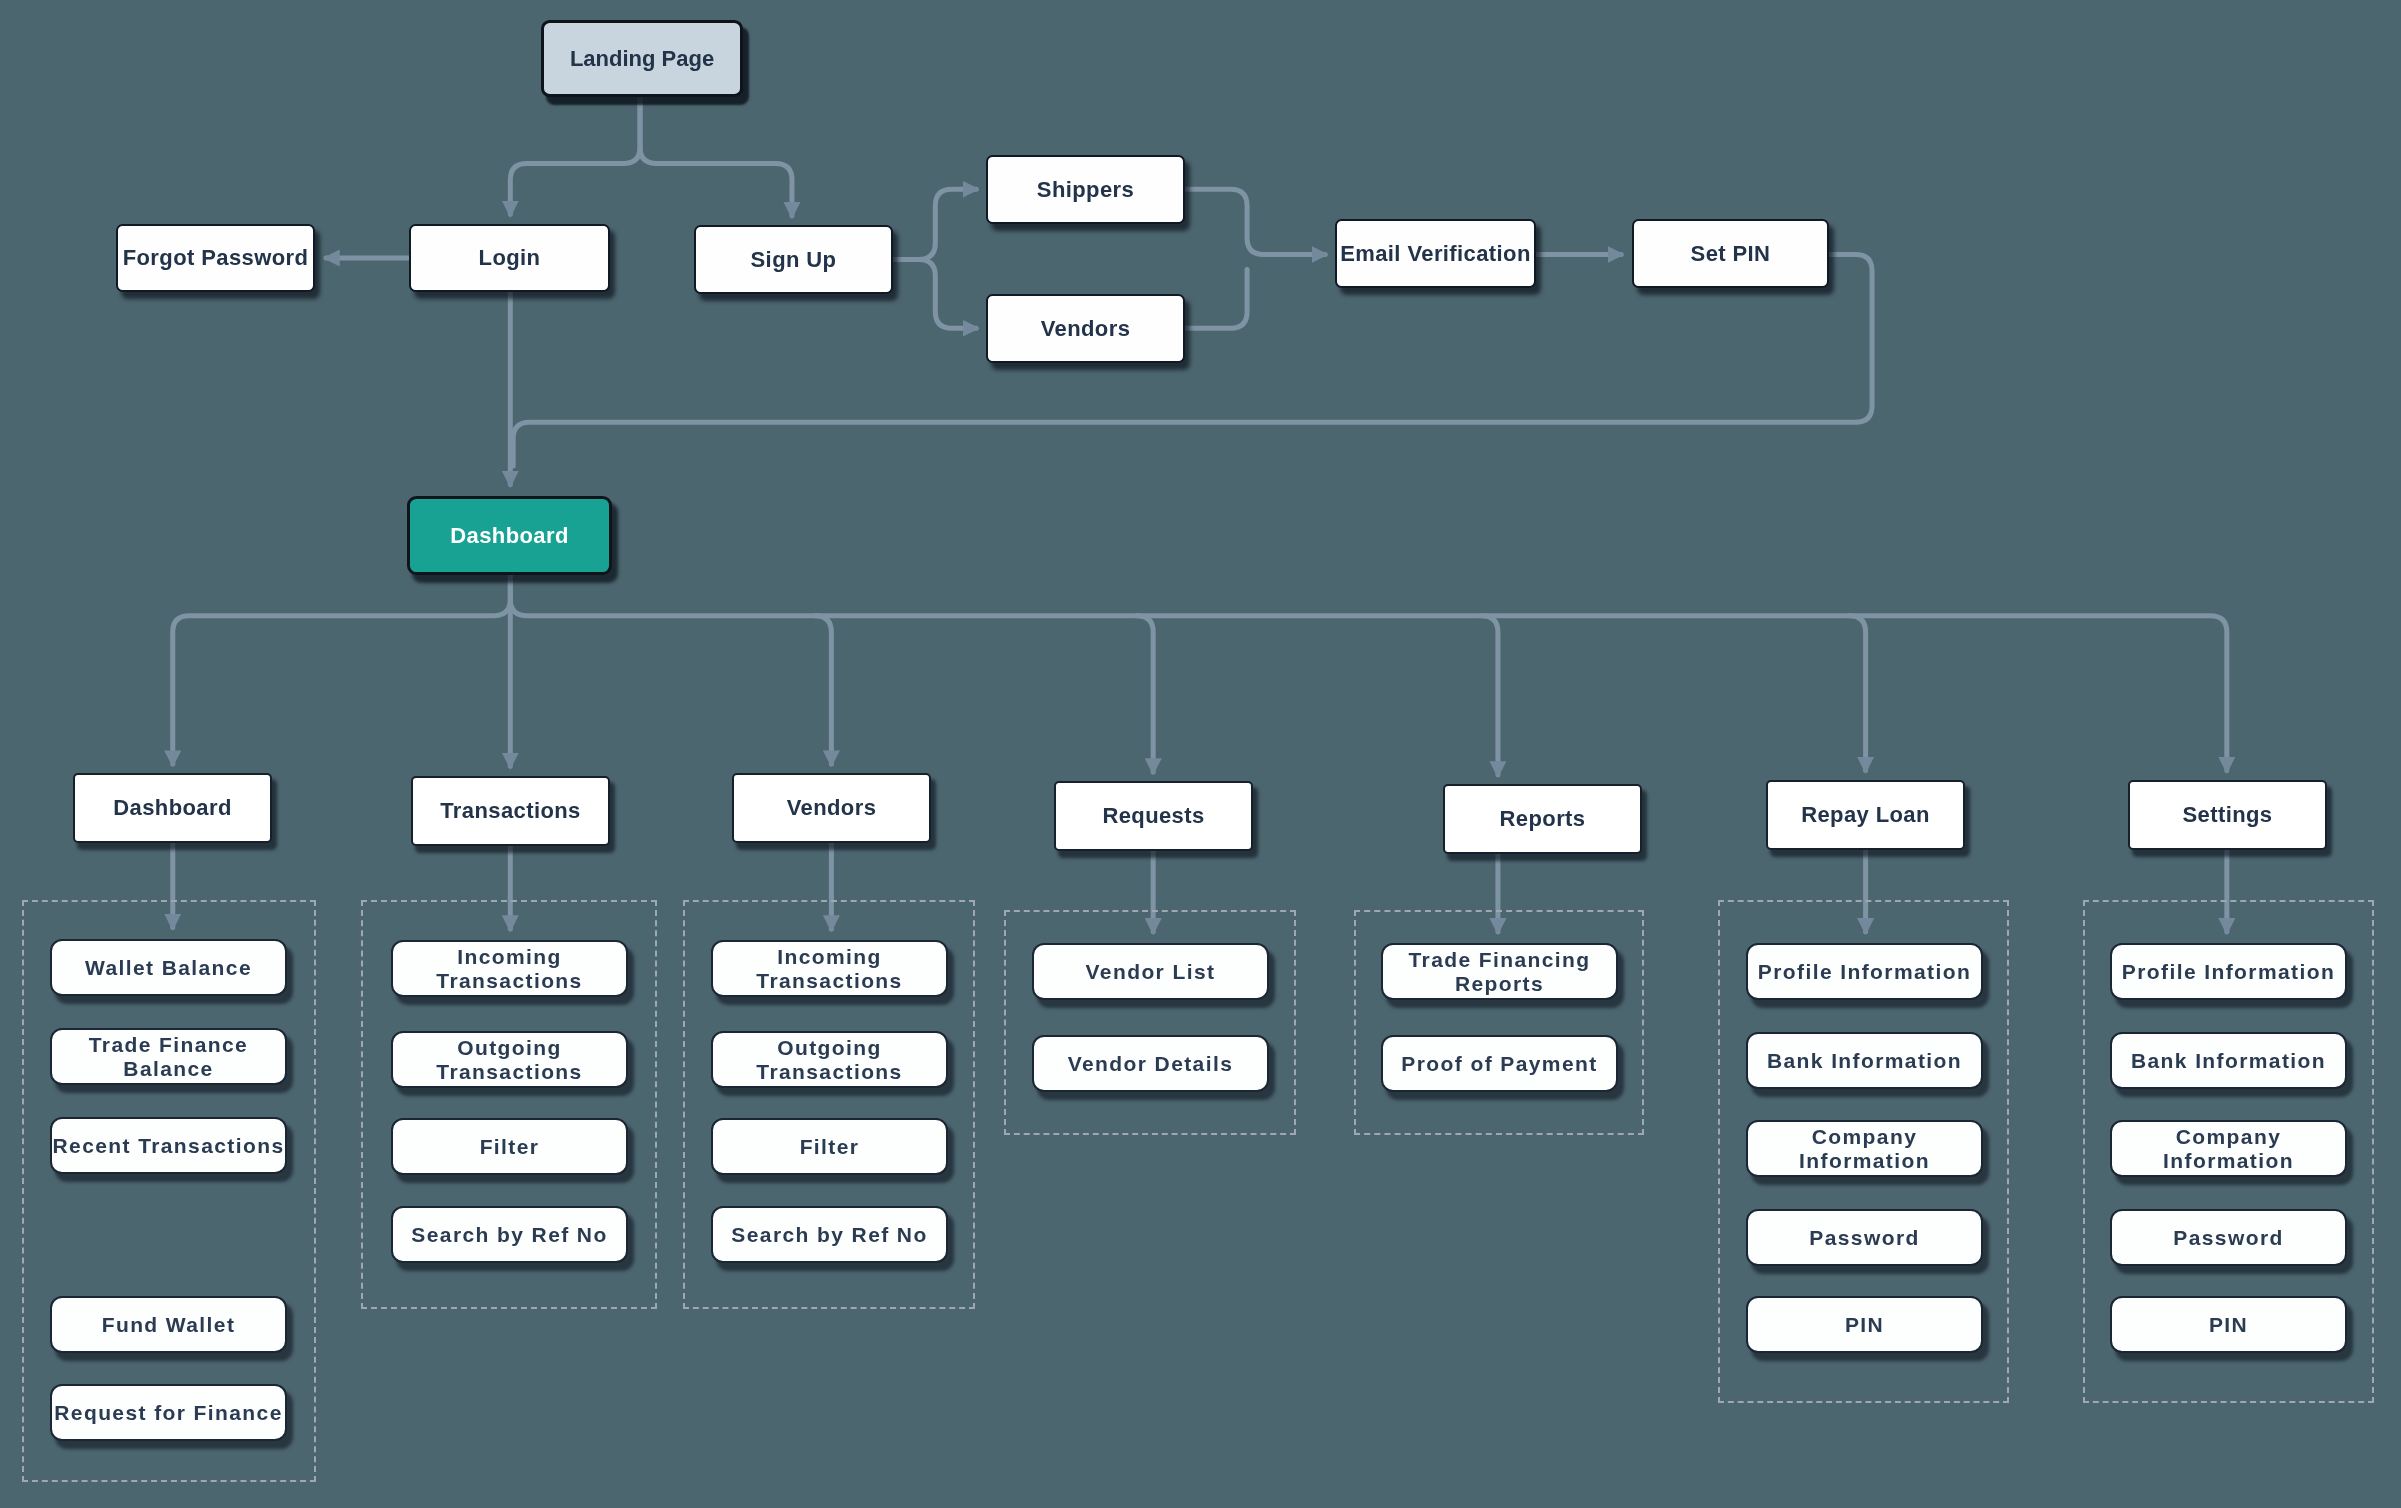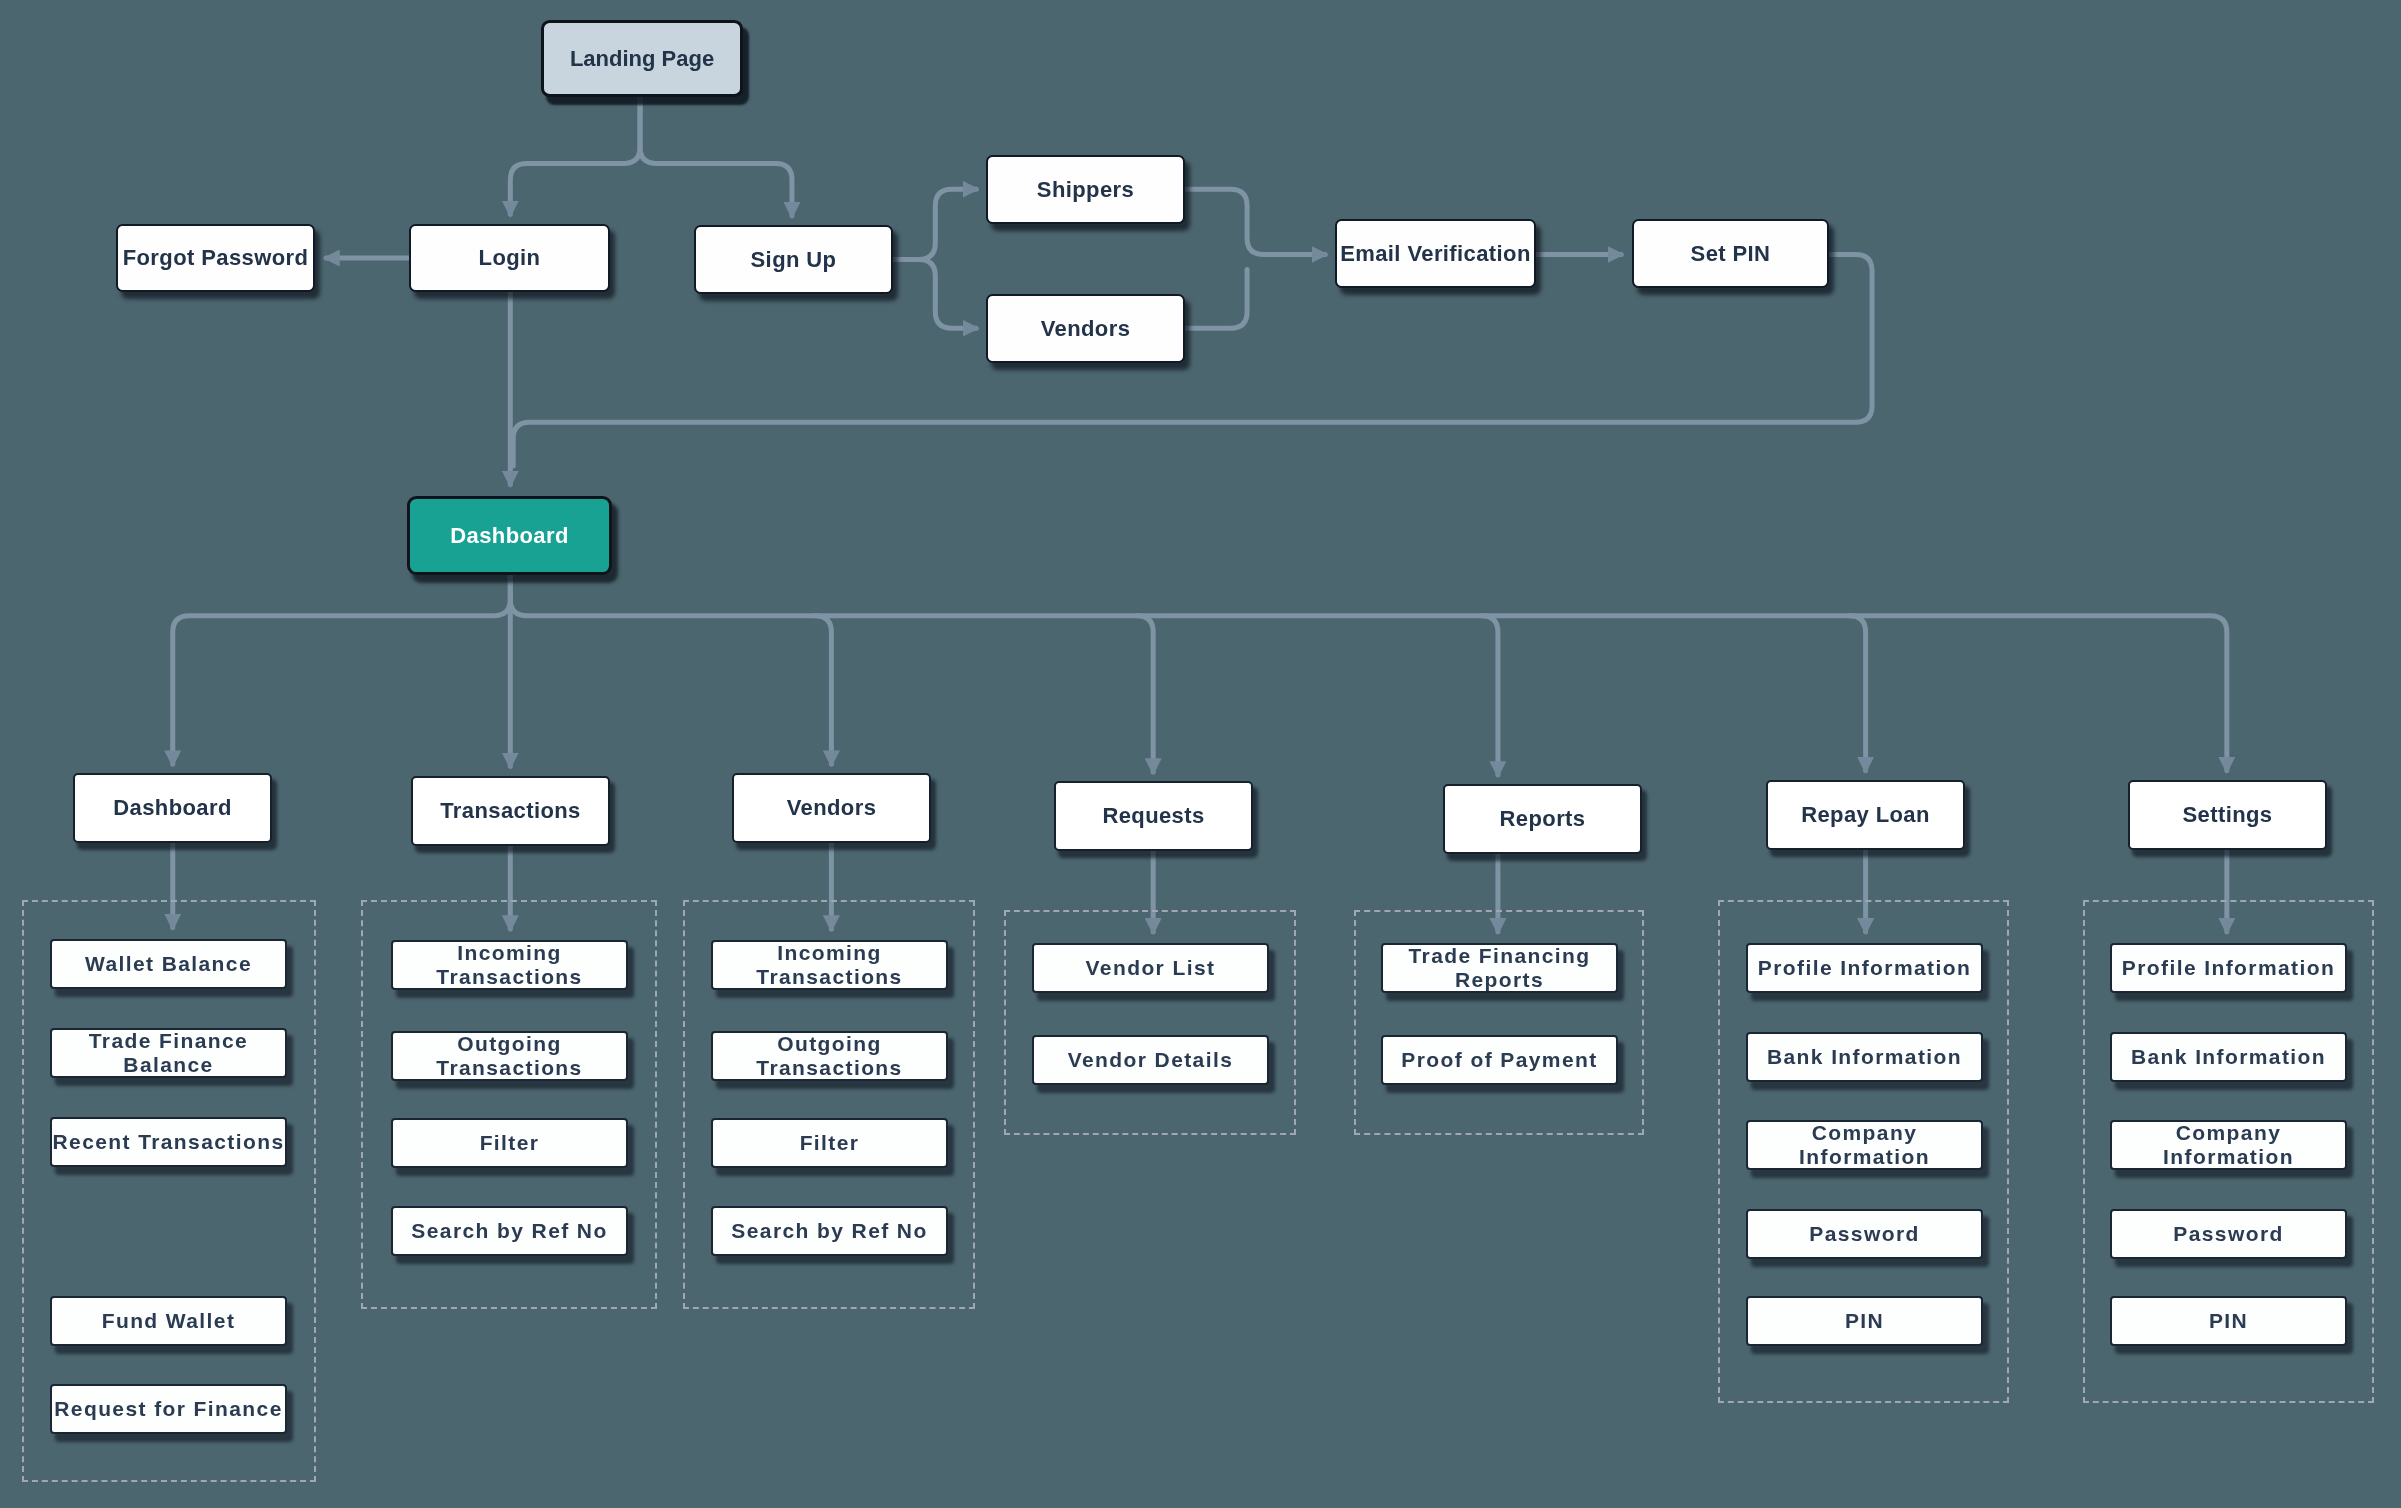--- a/index.html
+++ b/index.html
@@ -48,25 +48,25 @@
     font-size:22px;letter-spacing:0.4px;
     width:199px;height:70px;
   }
   .group{
     position:absolute;
     border:2.2px dashed #9FA8B0;
     box-sizing:border-box;
   }
   .card{
     position:absolute;
-    width:237px;height:50px;
+    width:237px;height:57px;
     display:flex;align-items:center;justify-content:center;
     background:#FDFEFE;
     border:2.2px solid #1A2633;
-    border-radius:4px;
+    border-radius:12px;
     box-shadow:5.7px 7.2px 3.6px rgba(9,15,23,.55);
     box-sizing:border-box;
     font-size:21px;font-weight:bold;letter-spacing:1.4px;
     color:#2A3B52;text-align:center;
   }
   
   .n-landing{left:541px;top:20px;width:202px;height:77px;}
   .n-forgot{left:116px;top:224px;width:199px;height:68px;}
   .n-login{left:409px;top:224px;width:201px;height:68px;}
   .n-signup{left:694px;top:225px;width:199px;height:69px;}

